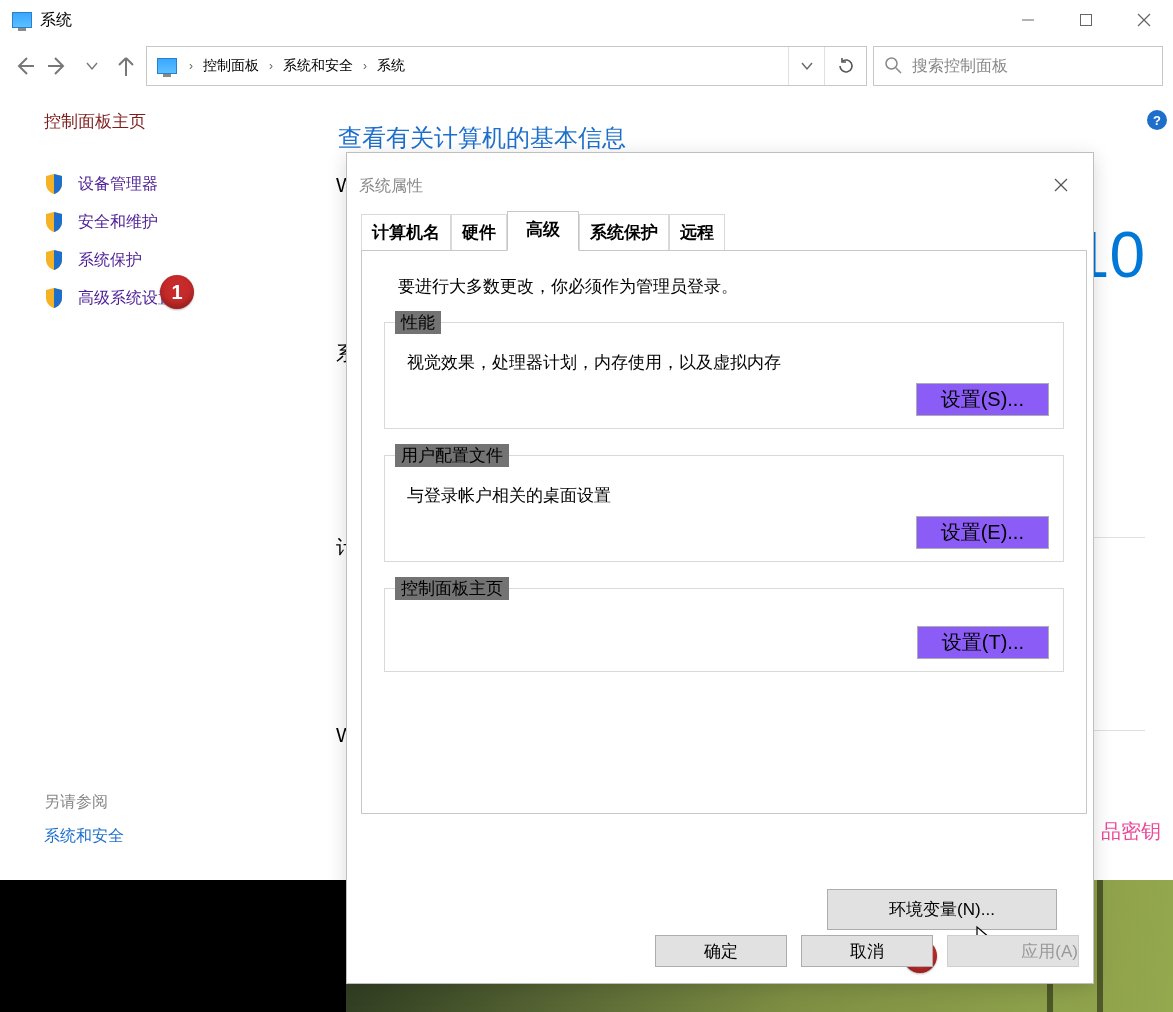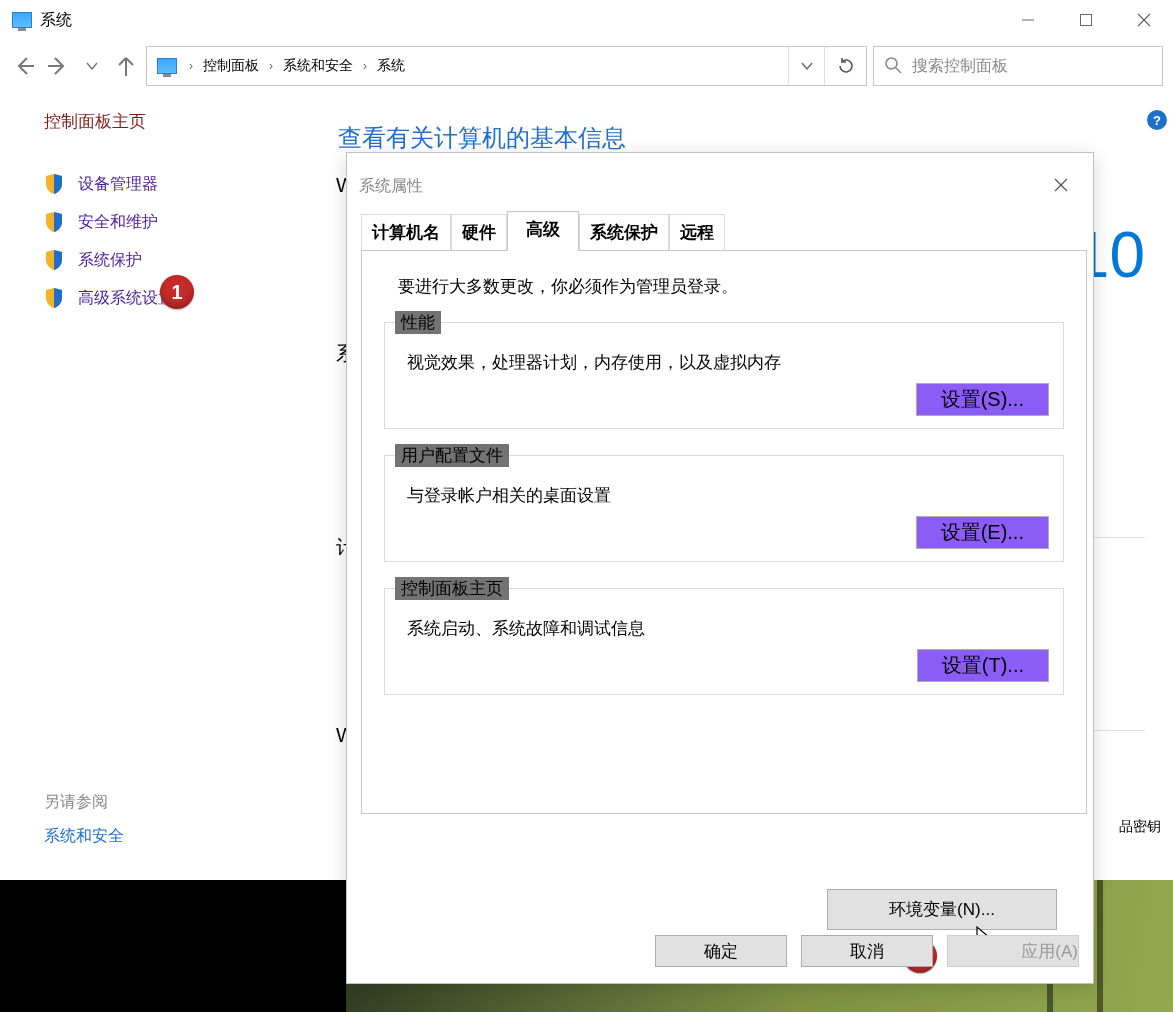--- a/index.html
+++ b/index.html
@@ -160,21 +160,21 @@
   .peek-plan { left:336px; top:442px; }
   .peek-w2 { left:336px; top:632px; }
 
   .win10 {
     position:absolute; right:28px; top:126px;
     color:#0078d7; font-family:"Segoe UI Light","Segoe UI",sans-serif;
     font-size:64px; font-weight:300;
   }
   .right-key {
     position:absolute; right:12px; top:726px;
-    color:#000000; font-size:14px;
+    color:#ec4899; font-size:20px;
   }
   .right-lines {
     position:absolute; right:28px; border-top:1px solid #e0e0e0;
   }
   .rl1 { top:445px; width:64px; }
   .rl2 { top:638px; width:64px; }
 
   
   .bg-strip {
     position:absolute;
@@ -485,21 +485,20 @@
       </div>
 
       <div class="group">
         <div class="group-legend">用户配置文件</div>
         <div class="group-desc">与登录帐户相关的桌面设置</div>
         <button class="group-btn">设置(E)...</button>
       </div>
 
       <div class="group">
         <div class="group-legend">控制面板主页</div>
-        <div class="group-desc">系统启动、系统故障和调试信息</div>
         <button class="group-btn">设置(T)...</button>
       </div>
     </div>
 
     <button class="env-btn">环境变量(N)...</button>
 
     <div class="annot" style="left:556px; top:786px;">2</div>
 
     <span class="cursor-pointer-fake" style="left:628px; top:772px;">
       <svg viewBox="0 0 18 24">

